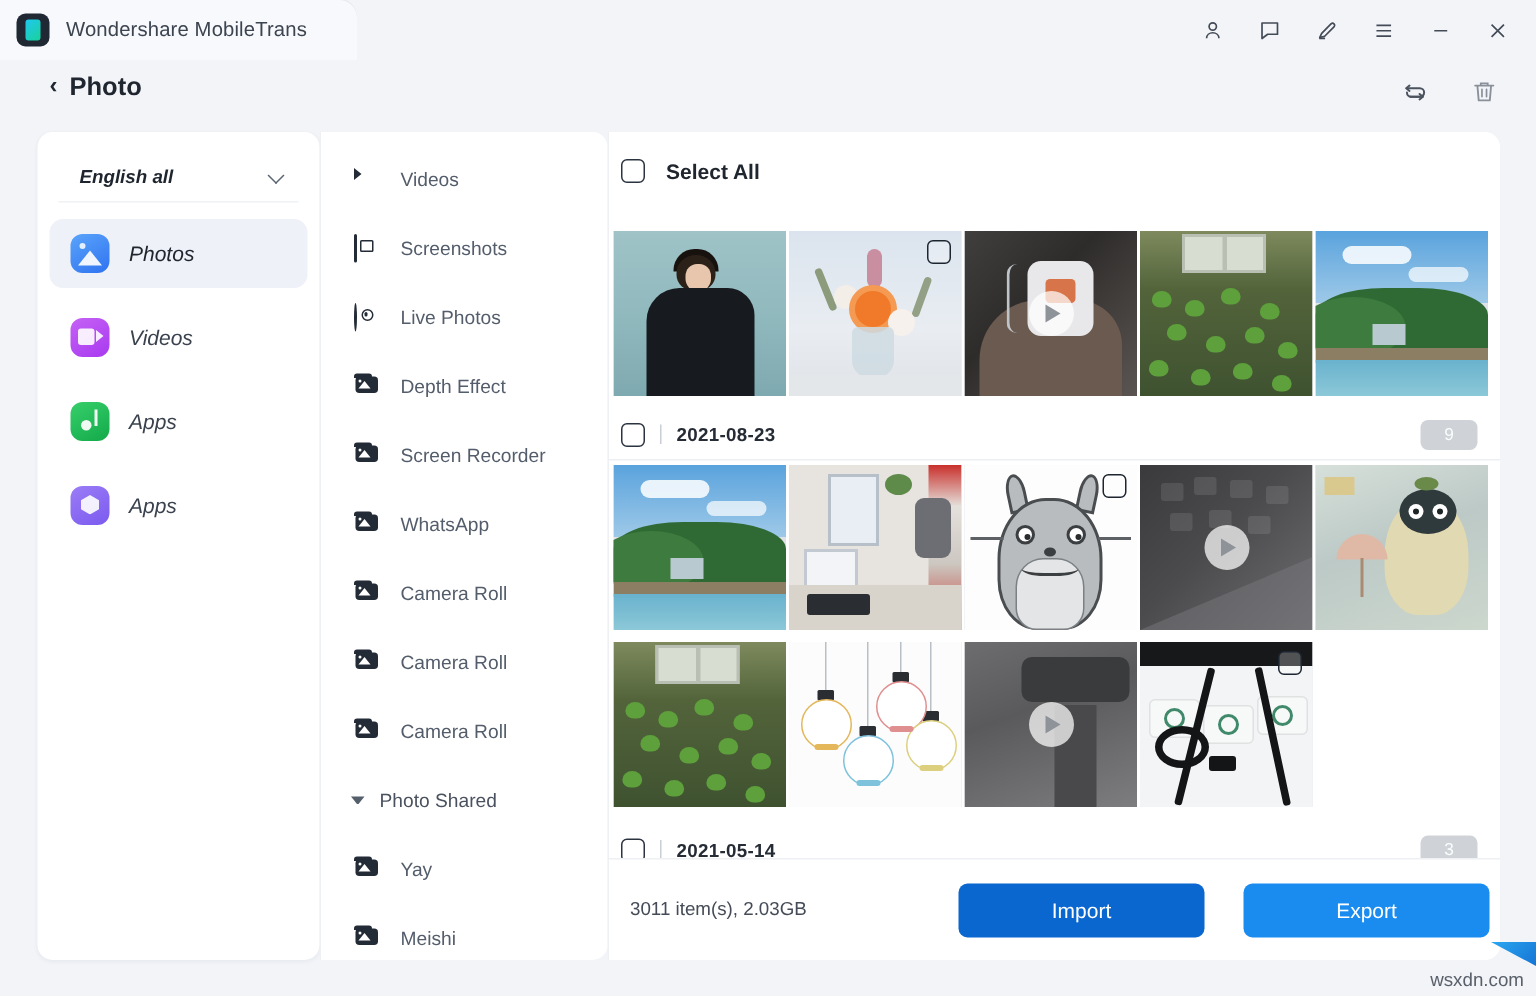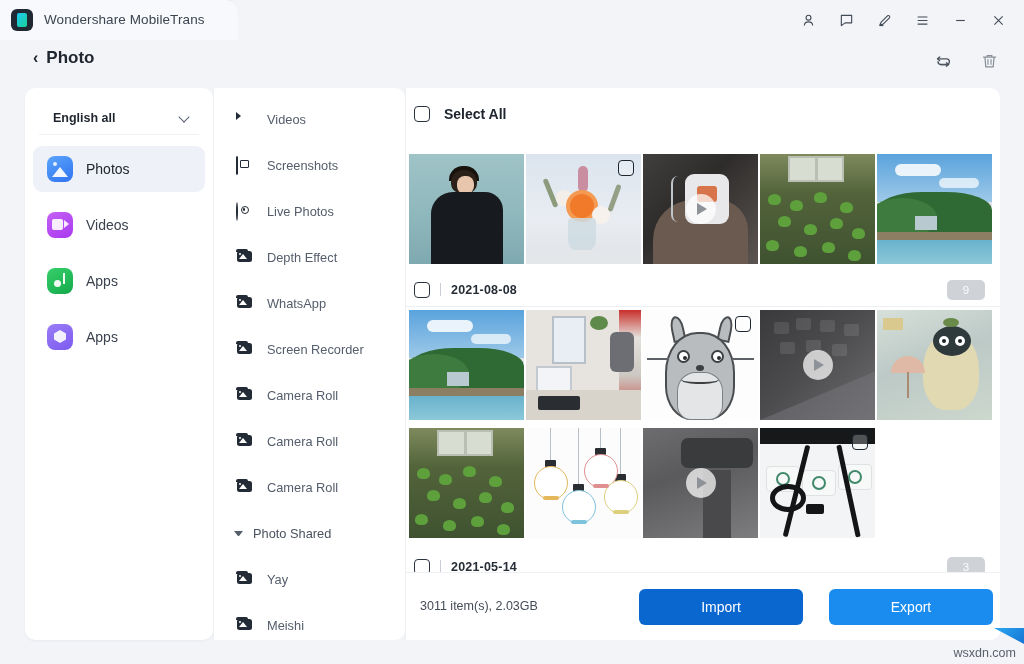--- a/index.html
+++ b/index.html
@@ -64,20 +64,21 @@
   }
   .tool-btn { width: 26px; height: 26px; display:flex; align-items:center; justify-content:center; }
 
   
   .panel {
     position: absolute; background: #ffffff; border-radius: 10px;
   }
   #sidebar {
     left: 25px; top: 88px; width: 188px; height: 552px;
     box-shadow: 0 1px 3px rgba(20,30,50,0.05);
+    font-style: italic;
   }
   #catcol {
     left: 213px; top: 88px; width: 192px; height: 552px;
     border-left: 1px solid #eef0f4;
     border-top-left-radius: 0; border-bottom-left-radius: 0;
   }
   #content {
     left: 405px; top: 88px; width: 595px; height: 552px;
     border-left: 1px solid #eef0f4;
     border-top-left-radius: 0; border-bottom-left-radius: 0;
@@ -525,25 +526,25 @@
       <div class="cat-item">
         <span class="cat-ic"><span class="g-live"></span></span>
         <span class="cat-label">Live Photos</span>
       </div>
       <div class="cat-item">
         <span class="cat-ic"><span class="g-album"><span class="ph"></span><span class="dot"></span></span></span>
         <span class="cat-label">Depth Effect</span>
       </div>
       <div class="cat-item">
         <span class="cat-ic"><span class="g-album"><span class="ph"></span><span class="dot"></span></span></span>
+        <span class="cat-label">Screen Recorder</span>
+      </div>
+      <div class="cat-item">
+        <span class="cat-ic"><span class="g-album"><span class="ph"></span><span class="dot"></span></span></span>
         <span class="cat-label">WhatsApp</span>
-      </div>
-      <div class="cat-item">
-        <span class="cat-ic"><span class="g-album"><span class="ph"></span><span class="dot"></span></span></span>
-        <span class="cat-label">Screen Recorder</span>
       </div>
       <div class="cat-item">
         <span class="cat-ic"><span class="g-album"><span class="ph"></span><span class="dot"></span></span></span>
         <span class="cat-label">Camera Roll</span>
       </div>
       <div class="cat-item">
         <span class="cat-ic"><span class="g-album"><span class="ph"></span><span class="dot"></span></span></span>
         <span class="cat-label">Camera Roll</span>
       </div>
       <div class="cat-item">
@@ -632,21 +633,21 @@
             <span class="hut"></span>
             <span class="sand"></span>
             <span class="water"></span>
           </div>
       </div>
     </div>
 
     <div class="date-row" style="top:185px;">
       <span class="cb"></span>
       <span class="date-sep"></span>
-      <span class="date-label">2021-08-08</span>
+      <span class="date-label">2021-08-23</span>
       <span class="count-badge">9</span>
     </div>
 
     <div class="thumb-row" style="top:222px;">
       <div class="thumb">
         <div class="art art-beach">
             <span class="sky"></span>
             <span class="cloud"></span>
             <span class="cloud2"></span>
             <span class="trees"></span>

